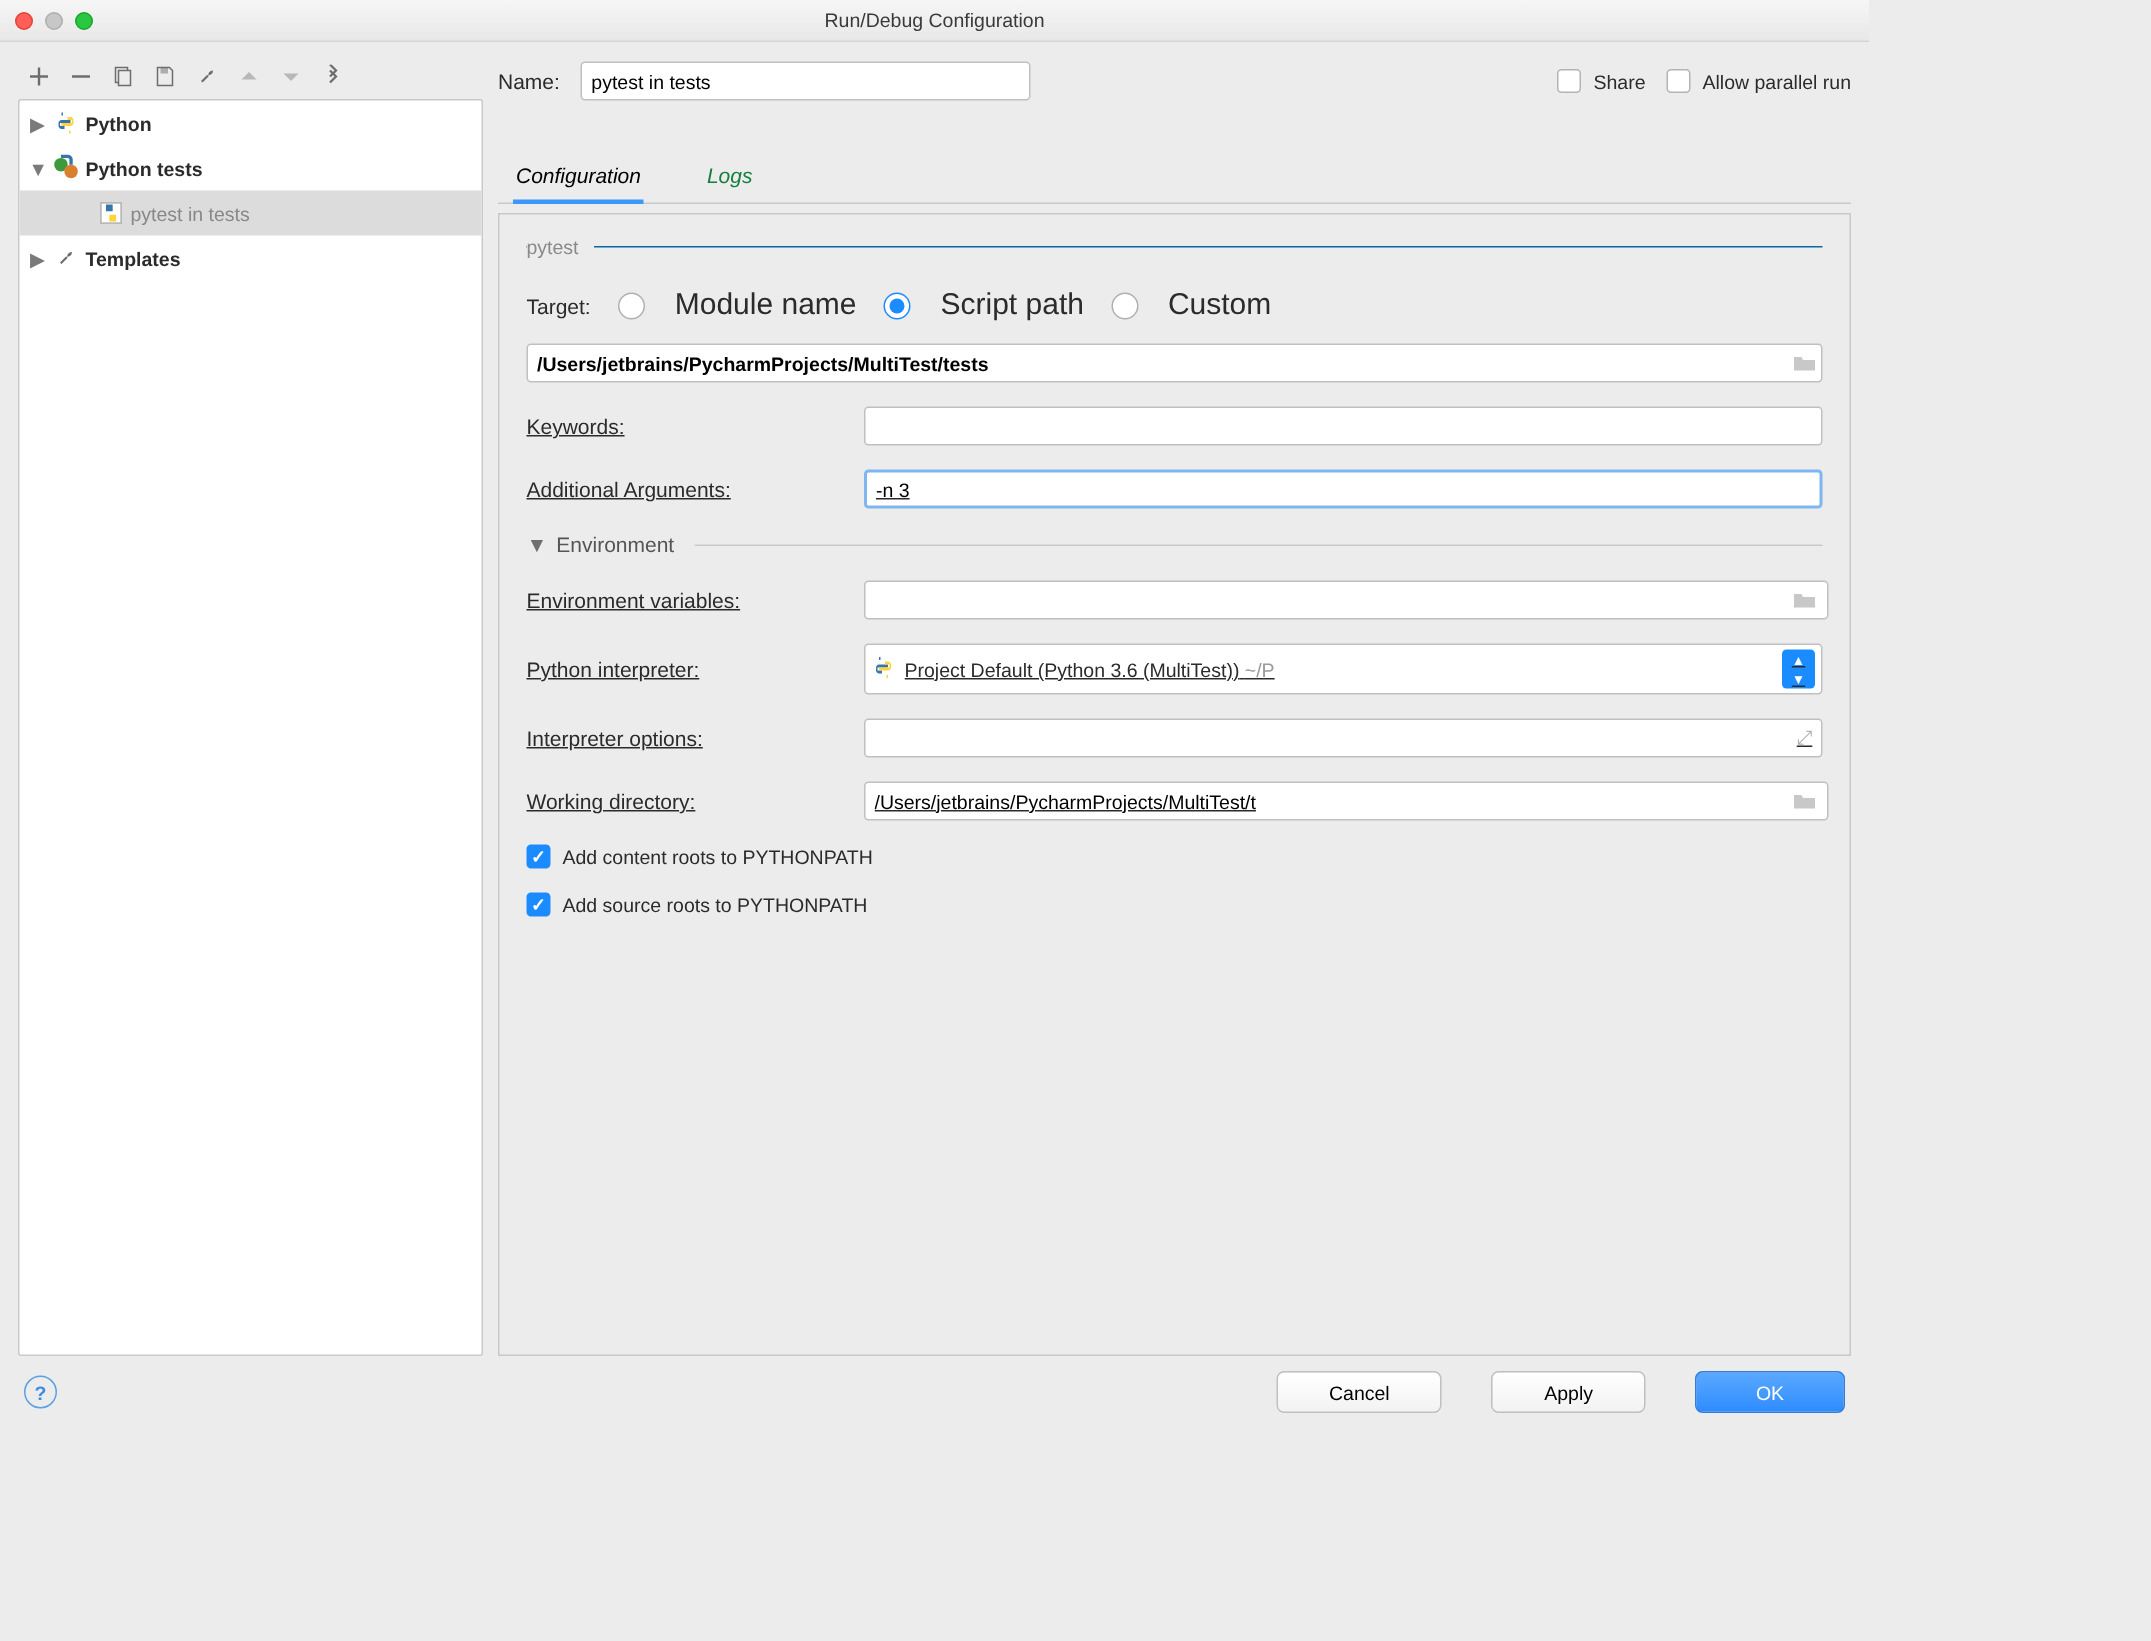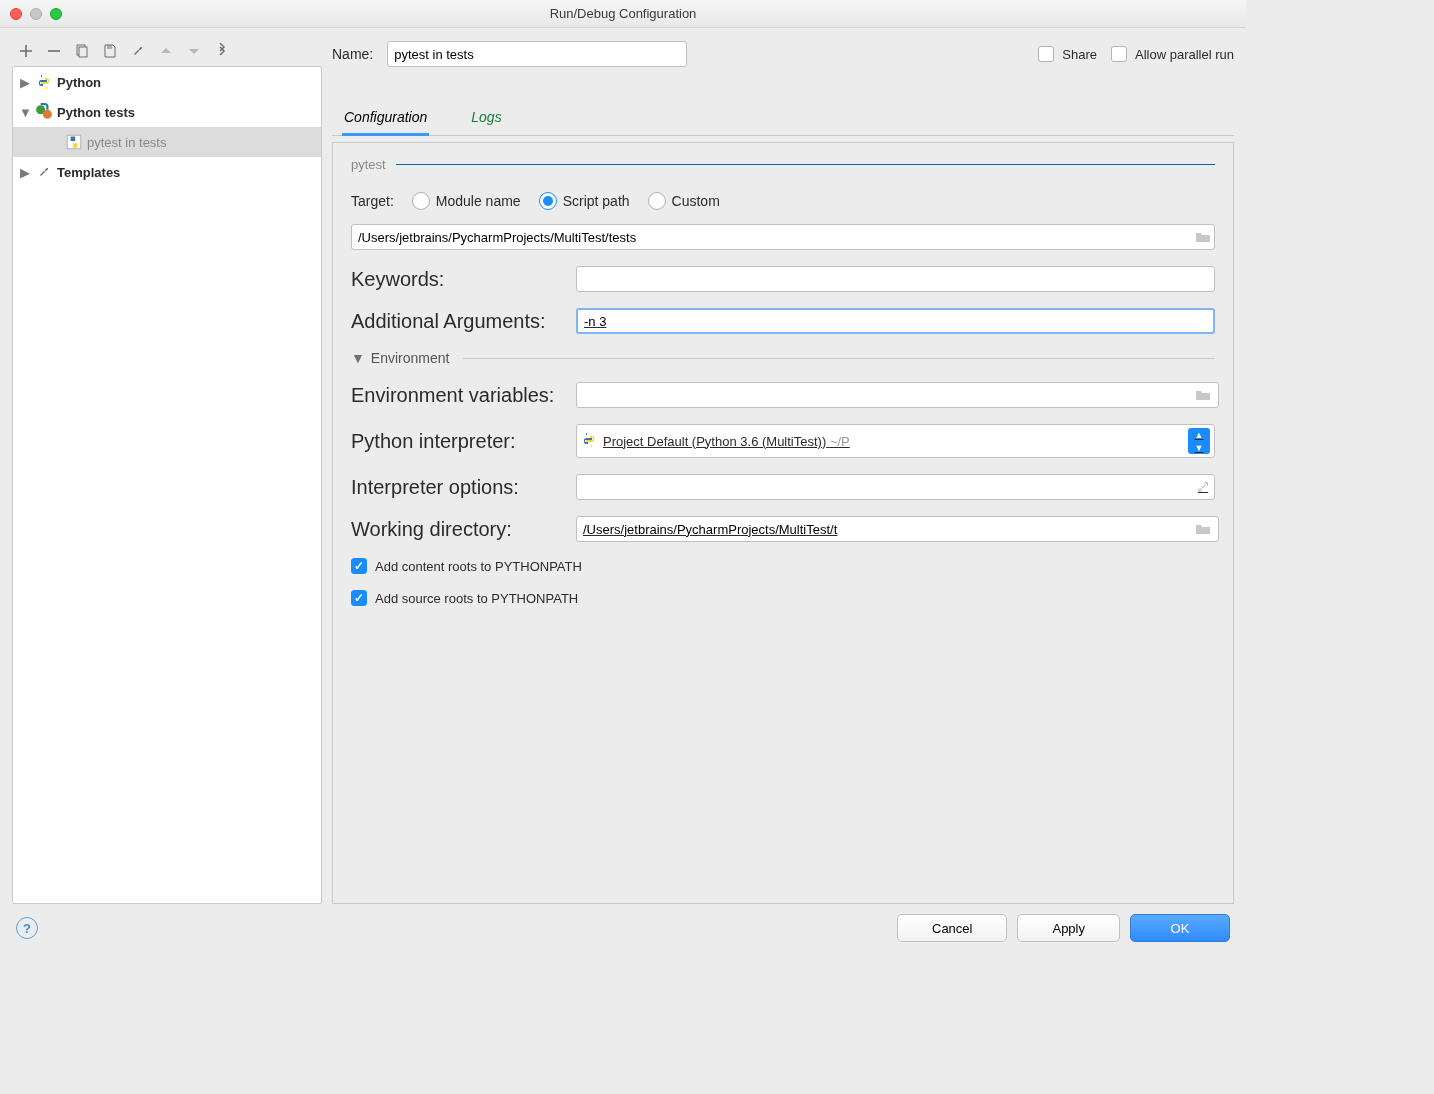--- a/index.html
+++ b/index.html
@@ -60,45 +60,45 @@
 .form-panel {
   flex:1; border:1px solid #c9c9c9; background:#ececec; padding:14px 18px 18px 18px;
   display:flex; flex-direction:column; gap:16px; overflow:auto;
 }
 fieldset { border:none; border-top:1px solid #0369a1; padding-top:14px; position:relative; }
 fieldset legend { color:#8a8a8a; padding-right:10px; font-size:13px; }
 .target-row { display:flex; align-items:center; gap:18px; margin:6px 0 14px 0; }
 .radio { width:18px; height:18px; border:1px solid #b0b0b0; border-radius:50%; background:#fff; display:flex; align-items:center; justify-content:center; }
 .radio.sel { border-color:#1a8cff; }
 .radio.sel::after { content:""; width:10px; height:10px; border-radius:50%; background:#1a8cff; }
-.radiolbl { display:flex; align-items:center; gap:6px; font-size:14px; }
+.radiolbl { display:flex; align-items:center; gap:20px; font-size:20px; }
 .fullfield { display:flex; align-items:center; gap:4px; }
-.fullfield input.field { flex:1; }
+.fullfield input.field { flex:1;font-weight:bold; }
 .icon-btn { width:24px; height:24px; display:flex; align-items:center; justify-content:center; color:#9c9c9c; }
 .form-row { display:flex; align-items:center; gap:10px; }
-.form-row .rlabel { width:215px; font-size:20px; }
+.form-row .rlabel { width:215px; font-size:14px;text-decoration:underline; }
 .form-row .rfield { flex:1; display:flex; align-items:center;text-decoration:underline; }
 .form-row .rfield input.field { flex:1; }
 .focused { border:2px solid #7fb6f2 !important; }
 .section-h { display:flex; align-items:center; gap:6px; color:#555; font-size:14px; }
 .section-h .arrow { color:#6f6f6f; }
 .section-h .line { flex:1; border-top:1px solid #c9c9c9; margin-left:8px; }
 .interp-select {
   flex:1; height:28px; border:1px solid #c0c0c0; border-radius:3px; background:#fff;
   display:flex; align-items:center; padding:16px 4px; gap:6px; overflow:hidden;
 }
 .interp-select .txt { flex:1; white-space:nowrap; overflow:hidden; }
 .interp-select .path { color:#9a9a9a; }
 .stepper { width:22px; height:26px; background:#1a8cff; border-radius:3px; display:flex; flex-direction:column; }
 .stepper div { flex:1; display:flex; align-items:center; justify-content:center; color:#fff; font-size:9px; }
 .footer { display:flex; align-items:center; justify-content:space-between; padding:4px 4px 0 4px; }
 .footer-right { display:flex; gap:10px; }
 .btn {
   height:28px; min-width:100px; border:1px solid #c0c0c0; border-radius:5px;
-  background:linear-gradient(#fff,#f2f2f2); font-size:13px; padding:0 34px; cursor:default;
+  background:linear-gradient(#fff,#f2f2f2); font-size:13px; padding:0 34px; cursor:default;margin-left:23px;
 }
 .btn.primary { background:linear-gradient(#5aa9ff,#2f8cff); color:#fff; border-color:#2f7de0; }
 .help { width:22px; height:22px; border:1.5px solid #5aa0e6; border-radius:50%; color:#3b8de0; display:flex; align-items:center; justify-content:center; font-weight:bold; }
 .py-icon svg, .wrench svg, .folder svg { width:16px; height:16px; }
 .expand-icon { color:#b0b0b0; }
 </style>
 </head>
 <body>
 
 <div class="window">

